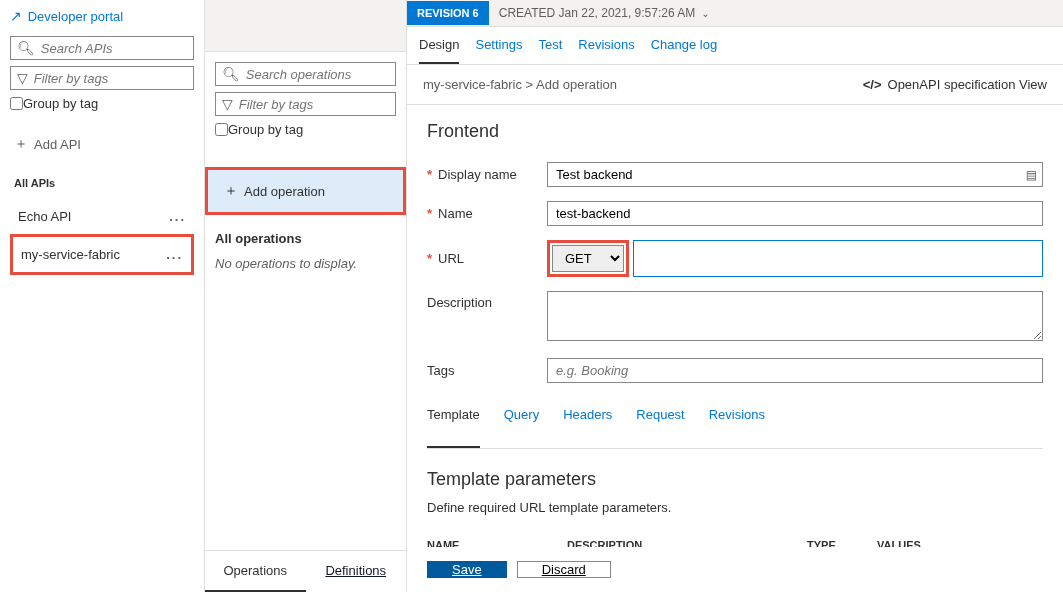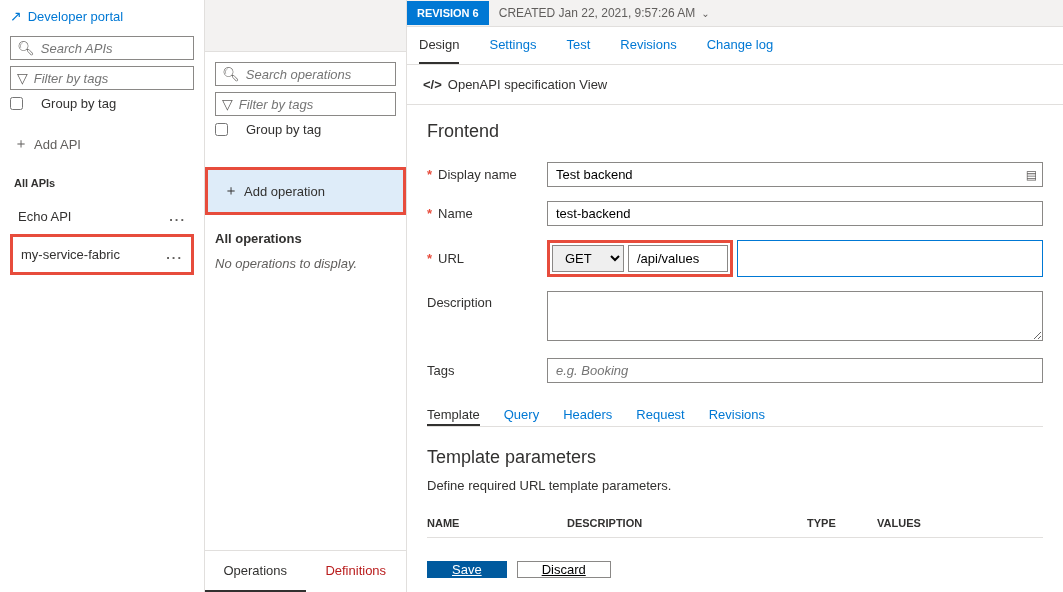--- a/index.html
+++ b/index.html
@@ -9,21 +9,21 @@
     
     
     .sidebar-left { width: 205px; border-right: 1px solid #e1dfdd; padding: 8px 10px; position: relative; }
     .dev-portal-link { display: flex; align-items: center; gap: 6px; color: #0078d4; font-size: 13px; margin-bottom: 12px; cursor: pointer; }
     .ext-icon { color: #0078d4; font-size: 14px; }
     
     .search-box, .filter-box { display: flex; align-items: center; border: 1px solid #8a8886; padding: 3px 6px; margin-bottom: 6px; background: #fff; }
     .search-box input, .filter-box input { border: none; outline: none; width: 100%; font-size: 13px; font-style: italic; color: #605e5c; }
     .search-icon, .filter-icon { color: #605e5c; margin-right: 6px; font-size: 14px; }
     
-    .group-by { display: flex; align-items: center; gap: 18px; margin: 6px 0 16px 0; font-size: 13px; }
+    .group-by { display: flex; align-items: center; gap: 0; margin: 6px 0 16px 0; font-size: 13px; }
     .group-by input[type="checkbox"] { margin: 0; }
     
     .add-api { display: flex; align-items: center; gap: 6px; color: #605e5c; padding: 8px 4px; cursor: pointer; margin-bottom: 16px; }
     .plus-icon { font-size: 14px; }
     
     .section-header { font-weight: 600; font-size: 11px; margin: 10px 0 10px 4px; }
     
     .api-item { display: flex; justify-content: space-between; align-items: center; padding: 10px 8px; cursor: pointer; }
     .api-item .dots { color: #605e5c; letter-spacing: 2px; font-weight: bold; cursor: pointer; }
     .api-item.selected { border: 3px solid #e74c3c; background: #fff; }
@@ -32,31 +32,31 @@
     .middle-panel { width: 202px; border-right: 1px solid #e1dfdd; display: flex; flex-direction: column; }
     .mp-top { padding: 10px; }
     .search-box.sm, .filter-box.sm { padding: 3px 6px; }
     .add-operation { display: flex; align-items: center; gap: 6px; padding: 12px 16px; background: #deecf9; border: 3px solid #e74c3c; cursor: pointer; margin-top: 4px; }
     .all-ops-header { font-weight: 600; padding: 16px 10px 10px 10px; }
     .no-ops { padding: 0 10px; font-style: italic; color: #605e5c; }
     
     .mp-bottom-tabs { margin-top: auto; display: flex; border-top: 1px solid #e1dfdd; }
     .mp-tab { flex: 1; text-align: center; padding: 12px 4px; cursor: pointer; color: #605e5c; }
     .mp-tab.active { border-bottom: 2px solid #323130; color: #323130; }
-    .mp-tab.link { color: #b91c1c; }
+    .mp-tab.link { color: #0f172a; text-decoration: underline; }
     
     
     .main { flex: 1; display: flex; flex-direction: column; background: #fff; overflow: hidden; }
     
     .revision-bar { display: flex; align-items: center; background: #f3f2f1; border-bottom: 1px solid #e1dfdd; }
     .revision-badge { background: #0078d4; color: #fff; padding: 6px 10px; font-weight: 600; font-size: 11px; }
     .revision-meta { padding: 6px 10px; font-size: 12px; color: #605e5c; display: flex; align-items: center; gap: 6px; }
     .chevron-down { font-size: 10px; }
     
-    .design-tabs { display: flex; gap: 30px; padding: 10px 12px 0 12px; border-bottom: 1px solid #e1dfdd; }
+    .design-tabs { display: flex; gap: 16px; padding: 10px 12px 0 12px; border-bottom: 1px solid #e1dfdd; }
     .design-tab { padding-bottom: 10px; cursor: pointer; color: #0078d4; }
     .design-tab.active { color: #323130; border-bottom: 2px solid #323130; }
     
     .breadcrumb-row { display: flex; justify-content: space-between; align-items: center; padding: 12px 16px; border-bottom: 1px solid #e1dfdd; }
     .breadcrumb { font-size: 13px; color: #605e5c; }
     .openapi-link { display: flex; align-items: center; gap: 6px; font-size: 13px; cursor: pointer; }
     .code-icon { font-weight: bold; }
     
     .content-area { padding: 16px 20px; flex: 1; overflow-y: auto; }
     .h-frontend { font-size: 18px; font-weight: 400; margin-bottom: 20px; }
@@ -70,21 +70,21 @@
     
     .url-row .url-group { display: flex; gap: 4px; border: 3px solid #e74c3c; padding: 2px; align-items: stretch; }
     .url-row .url-group select { width: 72px; }
     .url-row .url-group input { flex: 0 0 100px; }
     .url-rest { flex: 1; border: 1px solid #0078d4; margin-left: 4px; }
     
     .input-with-icon { position: relative; }
     .input-with-icon .field-icon { position: absolute; right: 6px; top: 50%; transform: translateY(-50%); color: #605e5c; font-size: 12px; }
     
     .sub-tabs { display: flex; gap: 24px; margin-top: 24px; border-bottom: 1px solid #e1dfdd; }
-    .sub-tab { padding-bottom: 2px; cursor: pointer; color: #0078d4; }
+    .sub-tab { padding-bottom: 24px; cursor: pointer; color: #0078d4; }
     .sub-tab.active { color: #323130; border-bottom: 2px solid #323130; }
     
     .tpl-params-title { font-size: 18px; font-weight: 400; margin: 20px 0 10px 0; }
     .tpl-params-desc { font-size: 13px; margin-bottom: 16px; }
     
     .params-table { width: 100%; }
     .params-header { display: flex; font-size: 11px; font-weight: 600; color: #323130; padding: 8px 0; border-bottom: 1px solid #e1dfdd; }
     .params-header > div:nth-child(1) { width: 140px; }
     .params-header > div:nth-child(2) { width: 240px; }
     .params-header > div:nth-child(3) { width: 70px; }
@@ -175,20 +175,25 @@
 
     <div class="design-tabs">
       <div class="design-tab active">Design</div>
       <div class="design-tab">Settings</div>
       <div class="design-tab">Test</div>
       <div class="design-tab">Revisions</div>
       <div class="design-tab">Change log</div>
     </div>
 
     <div class="breadcrumb-row">
+      <div class="breadcrumb">
+        <span>my-service-fabric</span>
+        <span>&gt;</span>
+        <span>Add operation</span>
+      </div>
       <div class="openapi-link">
         <span class="code-icon">&lt;/&gt;</span>
         <span>OpenAPI specification View</span>
       </div>
     </div>
 
     <div class="content-area">
       <h2 class="h-frontend">Frontend</h2>
 
       <div class="form-row">
@@ -211,21 +216,20 @@
       </div>
 
       <div class="form-row url-row">
         <div class="form-label">
             <span class="req">*</span>
             <span>URL</span>
           </div>
         <div class="form-field" style="display:flex;align-items:stretch;">
           <div class="url-group">
             <select><option>GET</option></select>
-            <input type="text" value="/api/values" style="">
           </div>
           <div class="url-rest"></div>
         </div>
       </div>
 
       <div class="form-row" style="align-items:flex-start;">
         <div class="form-label" style="padding-top:4px;">
             <span>Description</span>
           </div>
         <div class="form-field"><textarea style=""></textarea></div>

